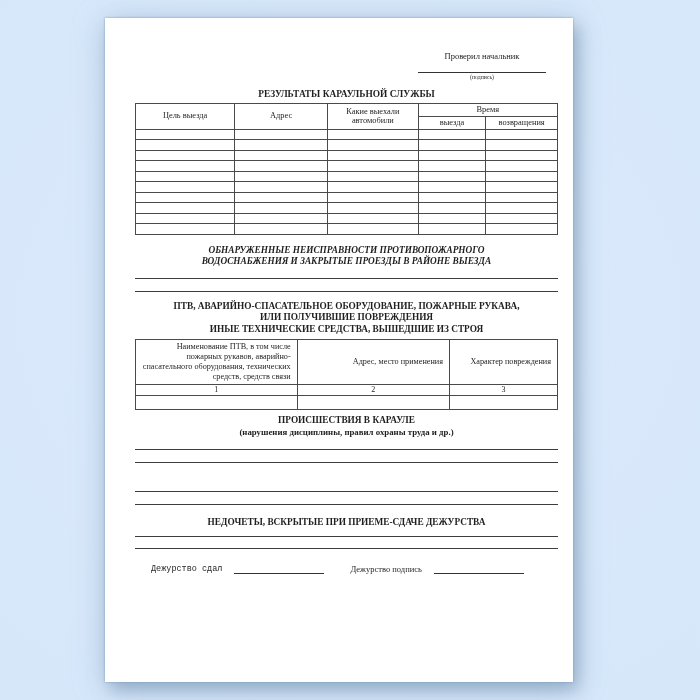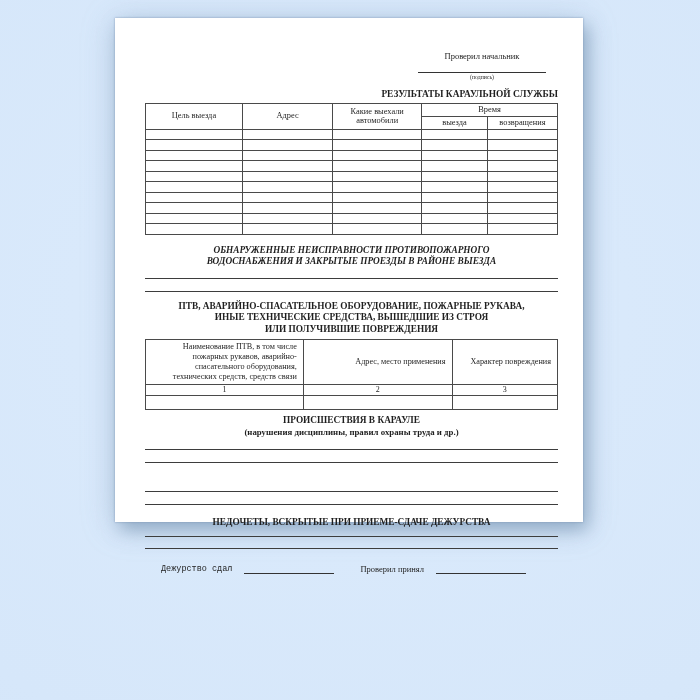--- a/index.html
+++ b/index.html
@@ -5,33 +5,33 @@
   html, body { margin: 0; padding: 0; }
   body {
     width: 700px; height: 700px; overflow: hidden;
     font-family: "Liberation Serif", "DejaVu Serif", serif;
   }
   .stage {
     position: relative; width: 700px; height: 700px;
     background: radial-gradient(ellipse 130% 110% at 50% 45%, #dcebfc 0%, #d6e7fa 60%, #d2e3f7 100%);
   }
   .paper {
-    position: absolute; left: 115px; top: 18px; width: 468px; height: 504px;
+    position: absolute; left: 105px; top: 18px; width: 468px; height: 664px;
     background: #ffffff; box-sizing: border-box;
-    padding: 33px 25px 0 30px;
+    padding: 33px 15px 0 30px;
     color: #1f1f1f;
     box-shadow: 0 0 2px rgba(125,150,180,0.9), 5px 8px 16px rgba(110,140,172,0.55), 0 4px 30px rgba(135,160,192,0.40);
   }
   
   .approval { width: 128px; margin-left: auto; margin-right: 12px; text-align: center; }
   .approval .lbl { font-size: 8.5px; }
   .approval .sig-line { margin-top: 11px; border-bottom: 1px solid #333; height: 0; }
   .approval .caption { font-size: 5.8px; margin-top: 1px; color: #2e2e2e; }
   
-  .doc-title { margin-top: 8px; text-align: right; font-weight: bold; font-size: 9.4px; line-height: 12px; }
+  .doc-title { margin-top: 8px; text-align: center; font-weight: bold; font-size: 9.4px; line-height: 12px; }
   .sec-heading { text-align: center; font-weight: bold; font-size: 9.3px; line-height: 11.5px; }
   
   table { width: 100%; border-collapse: collapse; table-layout: fixed; border-radius: 12px; }
   th, td { border: 1px solid #4a4a4a; padding: 0; }
   th { font-weight: normal; }
   .t1 { margin-top: 3px; }
   .t1 th { font-size: 8.4px; line-height: 1.18; padding: 1px 2px; text-align: center; }
   .t1 td { height: 9.5px; }
   .t2 { margin-top: 4px; }
   .t2 th { font-size: 8.2px; line-height: 1.22; padding: 2px 6px; text-align: right; }
@@ -169,22 +169,22 @@
 
     <div class="sec-heading faults">
       <div>ОБНАРУЖЕННЫЕ НЕИСПРАВНОСТИ ПРОТИВОПОЖАРНОГО</div>
       <div>ВОДОСНАБЖЕНИЯ И ЗАКРЫТЫЕ ПРОЕЗДЫ В РАЙОНЕ ВЫЕЗДА</div>
     </div>
     <div class="rule r10"></div>
     <div class="rule r12"></div>
 
     <div class="sec-heading ptv">
       <div>ПТВ, АВАРИЙНО-СПАСАТЕЛЬНОЕ ОБОРУДОВАНИЕ, ПОЖАРНЫЕ РУКАВА,</div>
+      <div>ИЛИ ПОЛУЧИВШИЕ ПОВРЕЖДЕНИЯ</div>
       <div>ИНЫЕ ТЕХНИЧЕСКИЕ СРЕДСТВА, ВЫШЕДШИЕ ИЗ СТРОЯ</div>
-      <div>ИЛИ ПОЛУЧИВШИЕ ПОВРЕЖДЕНИЯ</div>
     </div>
 
     <table class="t2">
       <colgroup>
         <col style="width:38.3%">
           <col style="width:36.1%">
           <col style="width:25.6%">
       </colgroup>
       <thead>
         <tr>
@@ -221,18 +221,18 @@
     <div class="rule r8"></div>
     <div class="rule r12"></div>
 
     <div class="sec-heading def2">НЕДОЧЕТЫ, ВСКРЫТЫЕ ПРИ ПРИЕМЕ-СДАЧЕ ДЕЖУРСТВА</div>
     <div class="rule r7"></div>
     <div class="rule r11"></div>
 
     <div class="footer">
       <span class="f-lbl1">Дежурство сдал</span>
       <span class="f-line"></span>
-      <span class="f-lbl2">Проверил принял</span>
+      <span class="f-lbl2">Дежурство подпись</span>
       <span class="f-line"></span>
     </div>
 
   </div>
 </div>
 
 </body></html>

